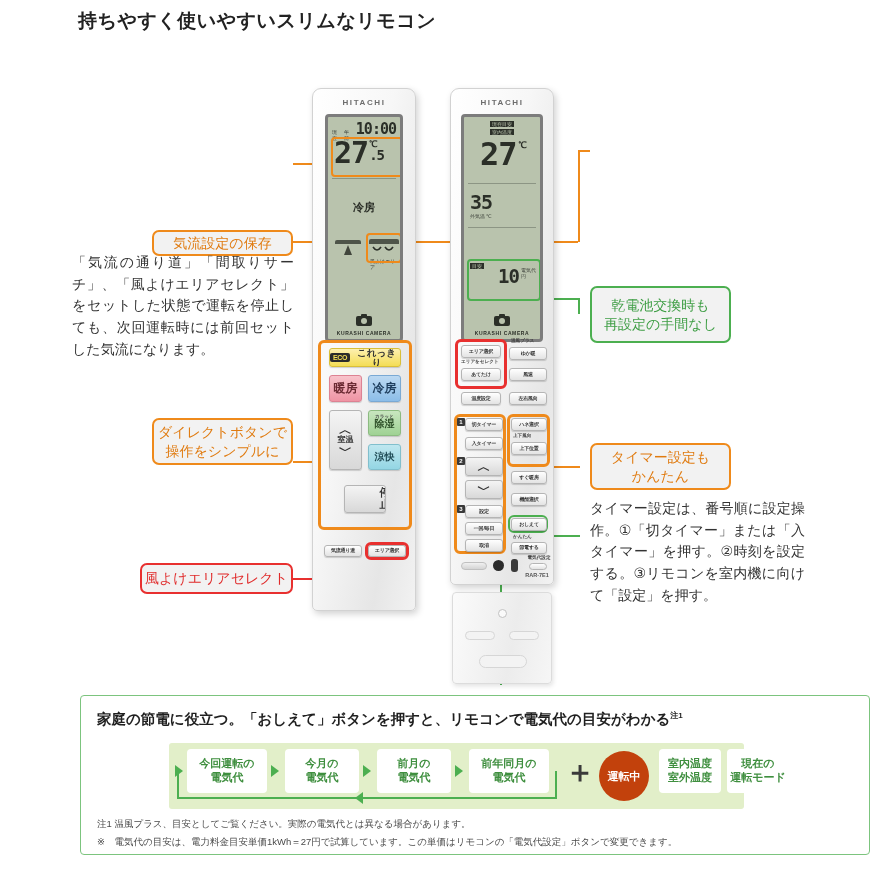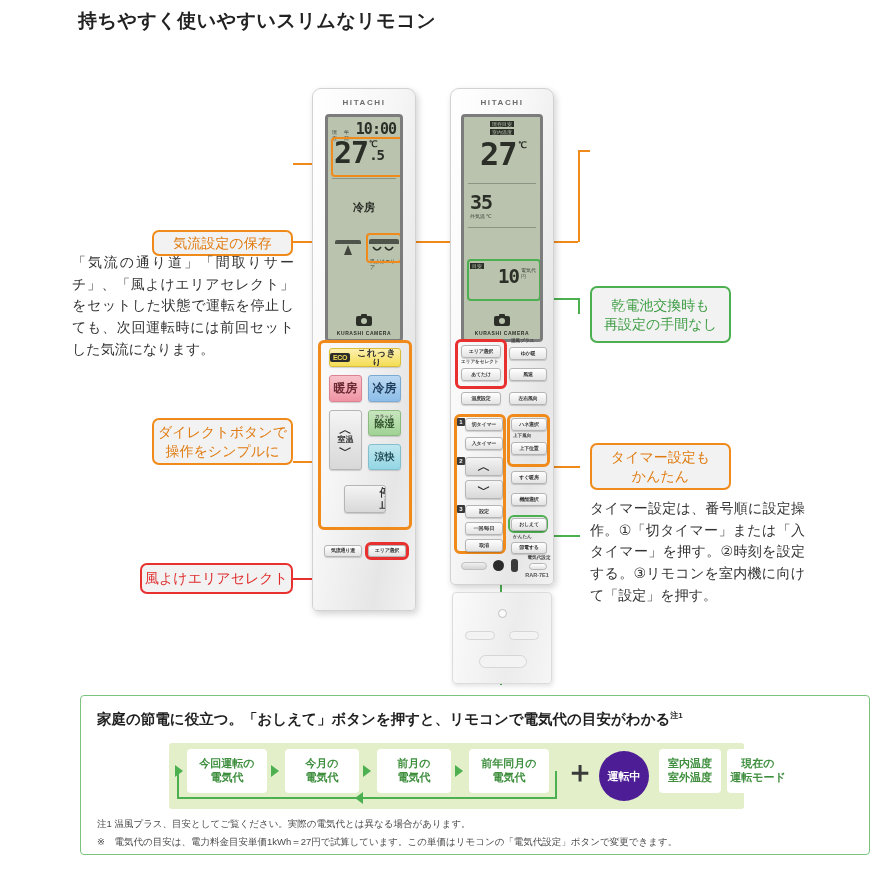--- a/index.html
+++ b/index.html
@@ -171,21 +171,21 @@
   .arrow-l {
     position:absolute; width:0; height:0;
     border-top:6px solid transparent; border-bottom:6px solid transparent;
     border-right:8px solid #4caf50;
   }
   .plus {
     position:absolute; color:#3a3a3a; font-size:30px; font-weight:bold; line-height:1;
   }
   .circle-run {
     position:absolute; width:50px; height:50px; border-radius:50%;
-    background:#4c1d95; color:#fff; font-size:11px; font-weight:bold;
+    background:#c2410c; color:#fff; font-size:11px; font-weight:bold;
     display:flex; align-items:center; justify-content:center;
   }
   .note {
     position:absolute; font-size:9.5px; color:#4a4a4a; white-space:nowrap;
   }
 </style>
 </head>
 <body>
 
 <div id="root">

